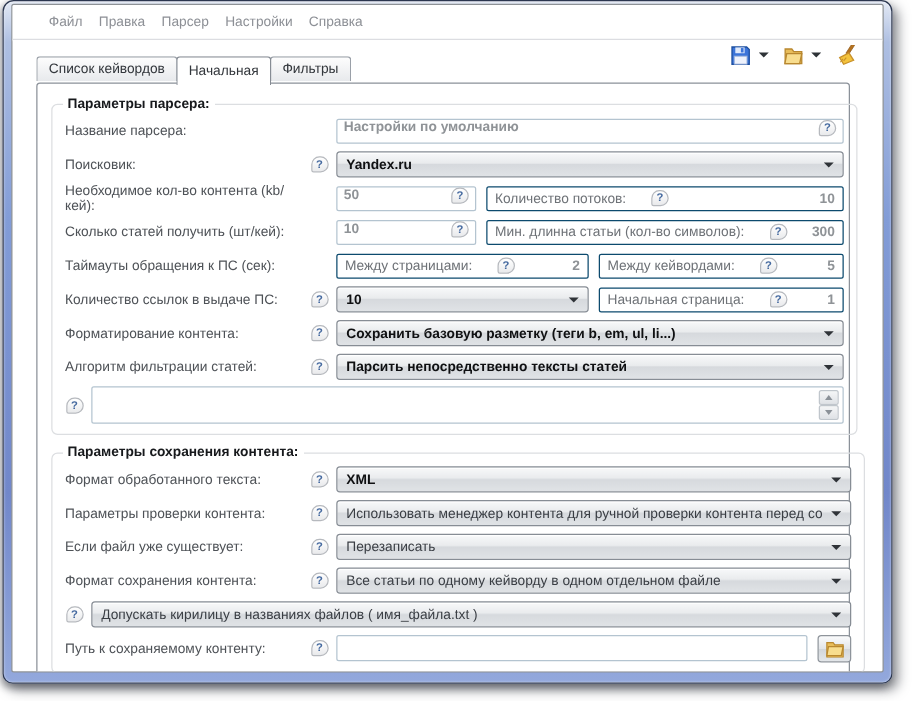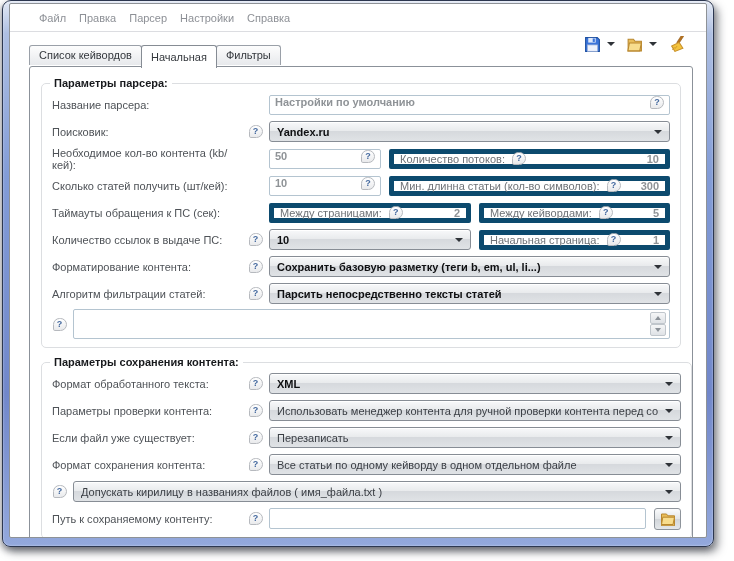--- a/index.html
+++ b/index.html
@@ -43,21 +43,21 @@
   .tab{
     box-sizing:border-box;height:20px;padding:3px 9px 0 9px;
     border:1px solid #9aa0a8;border-bottom:none;border-radius:3px 3px 0 0;
     background:linear-gradient(#fdfdfd,#e7e9ec);color:#33373c;margin-right:-1px;
   }
   .tab.active{
     height:23px;padding-top:5px;background:#fff;border-color:#868c94;
     margin-bottom:-1px;position:relative;z-index:4;
   }
   .tabpanel{
-    box-sizing:border-box;margin:-1px 13px 0 19px;
+    box-sizing:border-box;margin:-1px 26px 0 19px;
     border:1px solid #8b9199;border-radius:3px;background:#fff;
     padding:2px 0 8px 0;position:relative;z-index:2;min-height:472px;
   }
   
   .group{
     border:1px solid #dcdee1;border-radius:5px;
     margin:8px 11px 0 11px;padding:2px 0 6px 0;
   }
   .group legend{
     font-weight:bold;color:#17191c;margin-left:8px;padding:0 4px;
@@ -81,21 +81,21 @@
   }
   
   .input{
     box-sizing:border-box;height:20px;display:flex;align-items:flex-start;
     border:1px solid #b4c4d0;border-radius:2px;background:#fff;padding:0 5px;gap:4px;
   }
   .input .val{flex:1;min-width:0;white-space:nowrap;overflow:hidden;font-weight:bold;color:#8f9397;}
   
   .panel{
     box-sizing:border-box;height:20px;display:flex;align-items:center;
-    border:5px solid #0c4a6e;border-radius:2px;background:#fff;padding:0 6px;gap:7px;
+    border:1px solid #0c4a6e;border-radius:2px;background:#fff;padding:0 6px;gap:20px;
   }
   .panel .p-lbl{color:#6e7277;white-space:nowrap;overflow:hidden;}
   .panel .p-val{margin-left:auto;font-weight:bold;color:#8f9397;}
   
   .combo{
     box-sizing:border-box;height:21px;position:relative;display:flex;align-items:center;
     border:1px solid #878d95;border-radius:3px;
     background:linear-gradient(#f8f9fa,#e9ebed 45%,#d6d9dd 50%,#e0e3e6);
     padding:0 22px 0 7px;box-shadow:inset 0 1px 0 #fff;
   }

